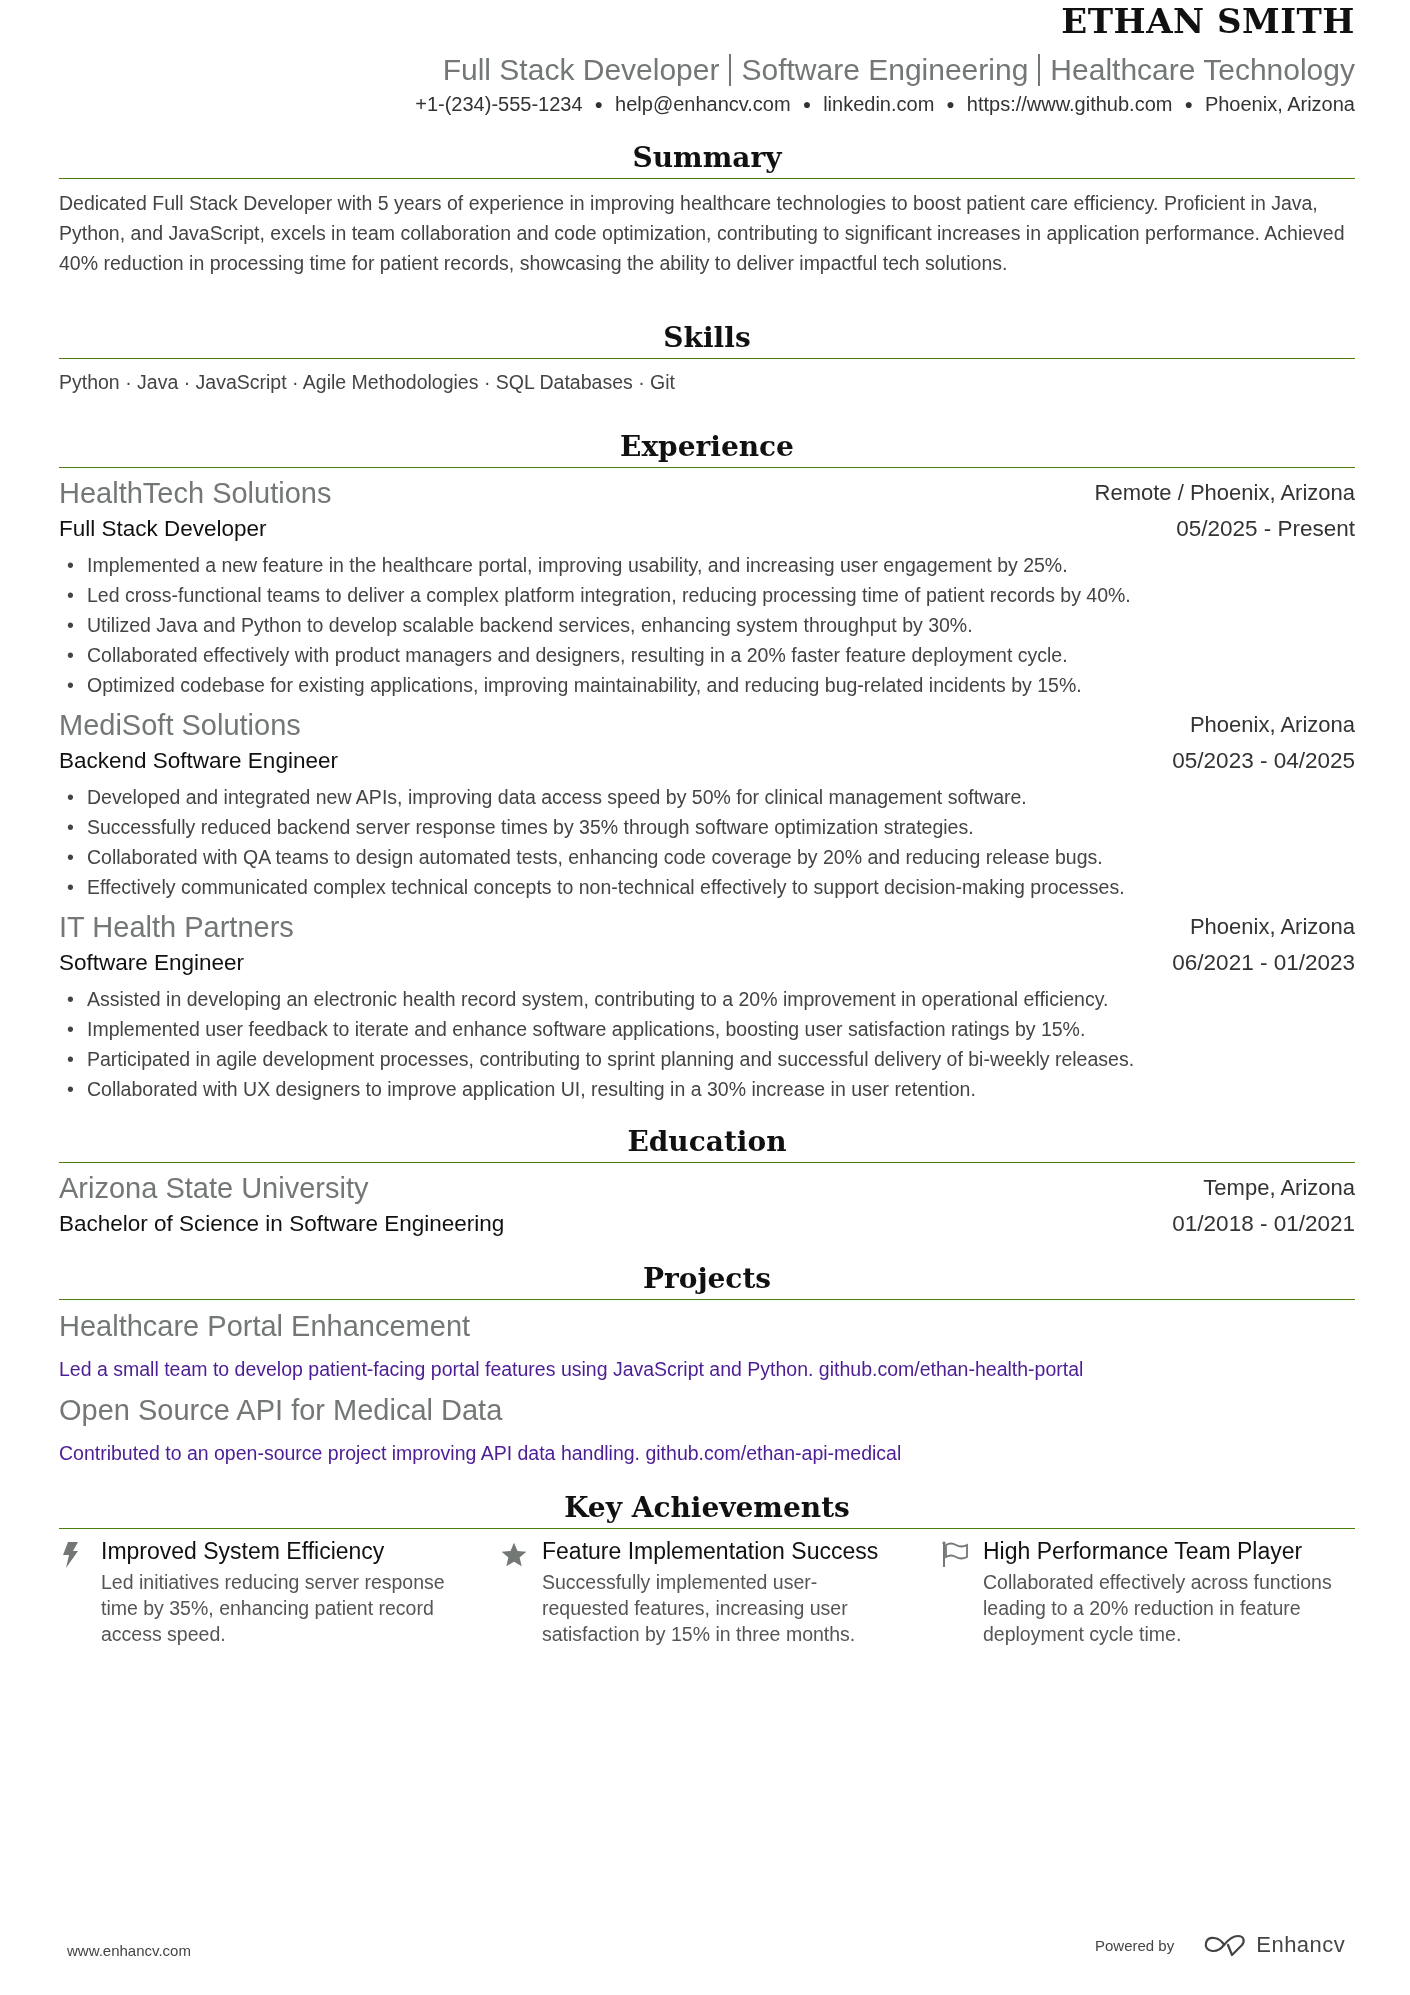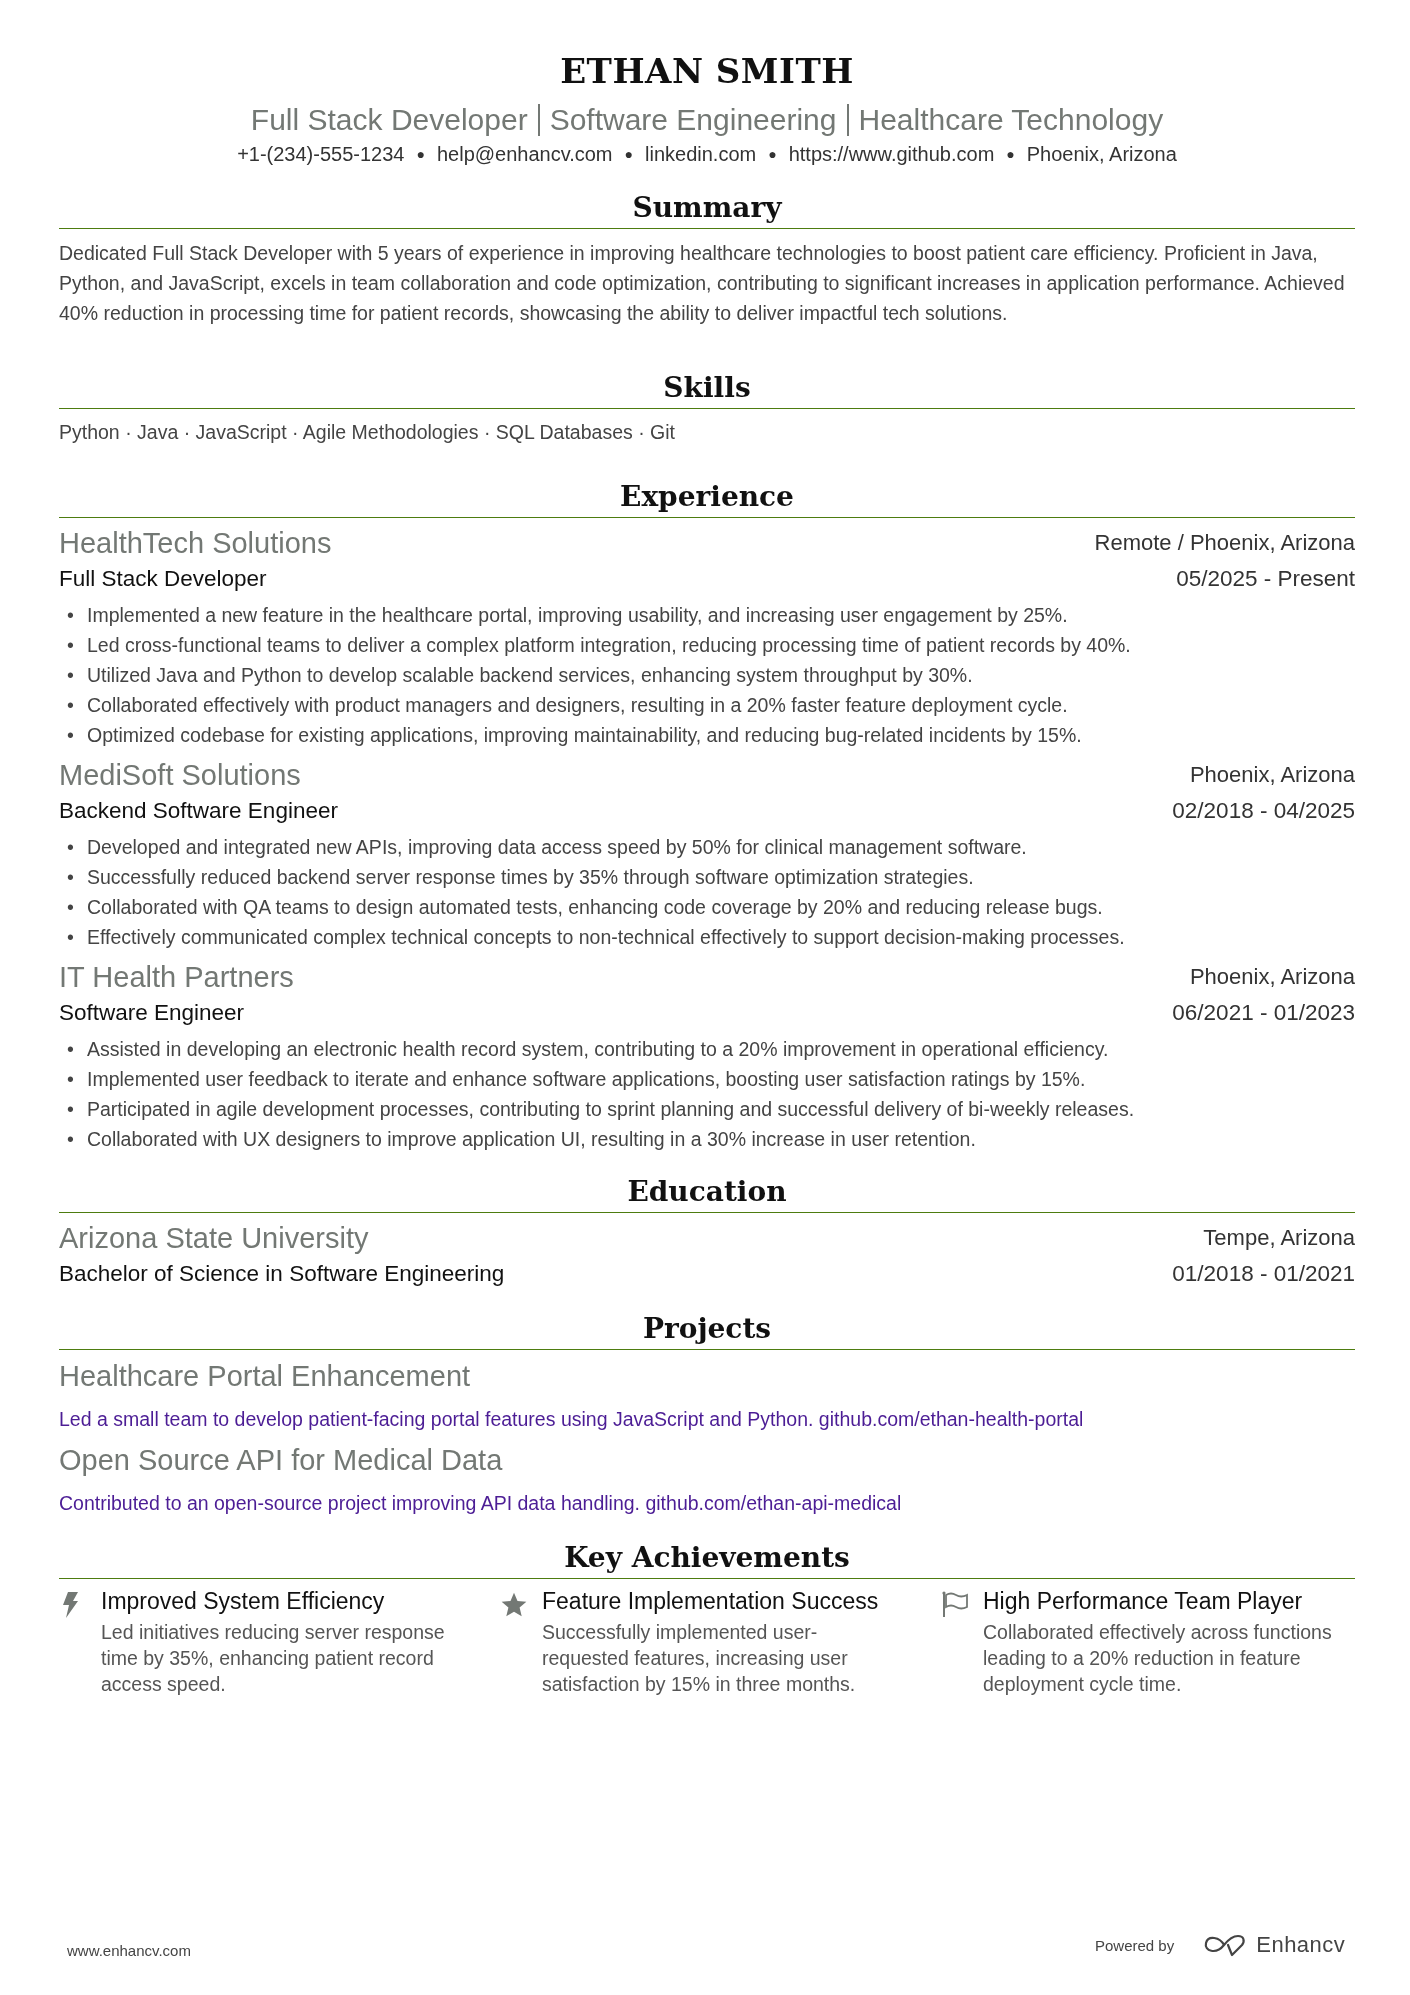--- a/index.html
+++ b/index.html
@@ -1,19 +1,19 @@
 <!DOCTYPE html>
 <html><head>
 <meta charset="utf-8">
 <style>
   * { box-sizing: border-box; margin: 0; padding: 0; }
   html, body { width: 1410px; height: 1995px; background: #ffffff; }
   body { position: relative; font-family: "Liberation Sans", "DejaVu Sans", sans-serif; color: #2b2b2b; overflow: hidden; }
   .page { position: absolute; left: 59px; top: 0; width: 1296px; }
-  .header { text-align: center; padding-top: 50px; }
+  .header { text-align: right; }
   .name { font-family: "DejaVu Serif", "Liberation Serif", serif; font-weight: bold; font-size: 34px; letter-spacing: 0.5px; color: #111; line-height: 42px; }
   .headline { font-size: 30px; color: #737874; line-height: 40px; margin-top: 8px; }
   .headline .sep { display: inline-block; width: 2px; height: 32px; background: #737874; vertical-align: -6px; margin: 0 10px; }
   .contacts { font-size: 20px; color: #333; line-height: 28px; margin-top: 0px; }
   .contacts .dot { margin: 0 12px; font-size: 14px; vertical-align: 2px; }
   .section-head { text-align: center; font-family: "DejaVu Serif", "Liberation Serif", serif; font-weight: bold; font-size: 28px; color: #111; line-height: 40px; border-bottom: 1px solid #4d7c0f; }
   .summary-head { margin-top: 20px; }
   .summary-text { font-size: 19.5px; line-height: 30px; color: #444; margin-top: 9px; }
   .skills-head { margin-top: 40px; }
   .skills-text { font-size: 19.5px; line-height: 30px; color: #444; margin-top: 8px; }
@@ -86,21 +86,21 @@
     </ul>
   </div>
 
   <div class="entry">
     <div class="entry-row">
       <span class="company">MediSoft Solutions</span>
       <span class="location">Phoenix, Arizona</span>
     </div>
     <div class="entry-row">
       <span class="role">Backend Software Engineer</span>
-      <span class="dates">02/2018 - 04/2025</span>
+      <span class="dates">05/2023 - 04/2025</span>
     </div>
     <ul class="bullets">
       <li>Developed and integrated new APIs, improving data access speed by 50% for clinical management software.</li>
       <li>Successfully reduced backend server response times by 35% through software optimization strategies.</li>
       <li>Collaborated with QA teams to design automated tests, enhancing code coverage by 20% and reducing release bugs.</li>
       <li>Effectively communicated complex technical concepts to non-technical effectively to support decision-making processes.</li>
     </ul>
   </div>
 
   <div class="entry">

